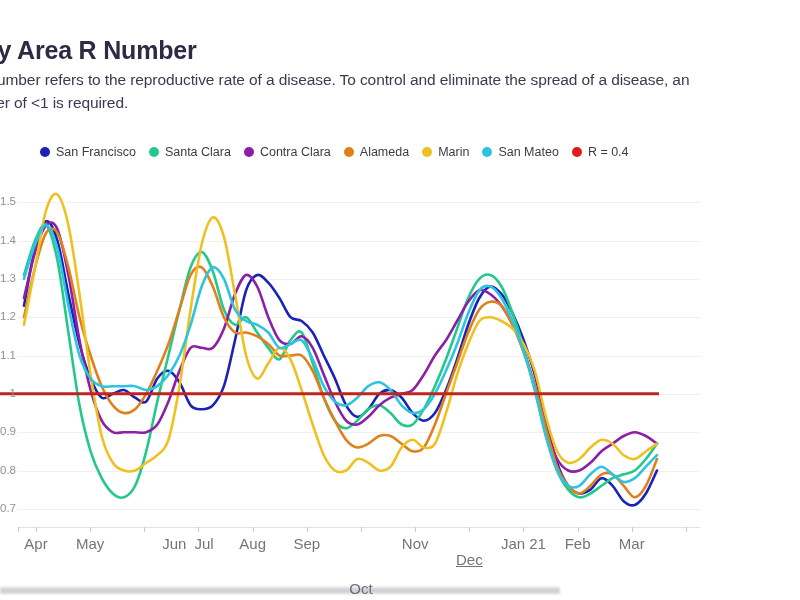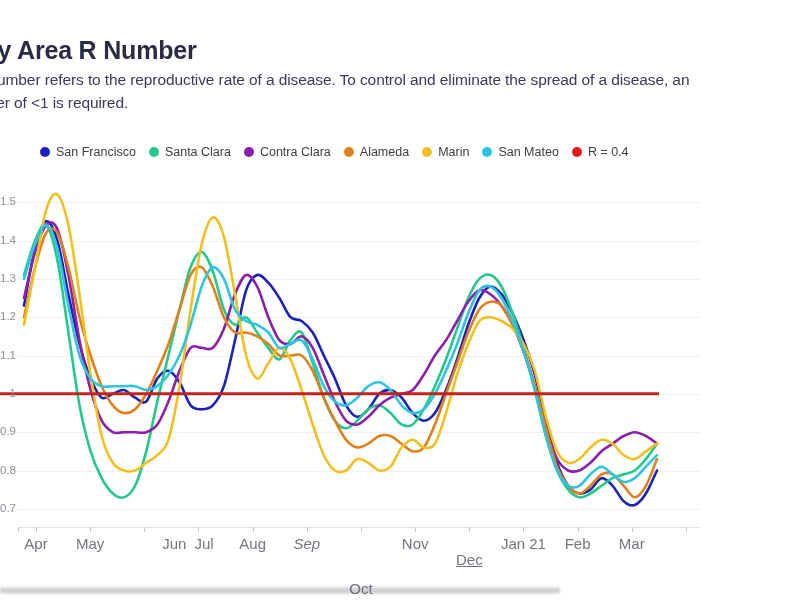--- a/index.html
+++ b/index.html
@@ -147,21 +147,21 @@
       <div class="xlab" style="left: 36px; top: 360px;">Apr</div>
       <div class="xtick" style="left: 90.1631px; top: 352px;"></div>
       <div class="xlab" style="left: 90.1631px; top: 360px;">May</div>
       <div class="xtick" style="left: 144.326px; top: 352px;"></div>
       <div class="xlab" style="left: 144.326px; top: 360px; margin-left: 30px;">Jun</div>
       <div class="xtick" style="left: 198.489px; top: 352px;"></div>
       <div class="xlab" style="left: 186px; top: 360px; margin-left: 18px;">Jul</div>
       <div class="xtick" style="left: 252.652px; top: 352px;"></div>
       <div class="xlab" style="left: 252.652px; top: 360px;">Aug</div>
       <div class="xtick" style="left: 306.815px; top: 352px;"></div>
-      <div class="xlab" style="left: 306.815px; top: 360px; font-style: italic;">Sep</div>
+      <div class="xlab" style="left: 306.815px; top: 360px;">Sep</div>
       <div class="xtick" style="left: 360.979px; top: 352px;"></div>
       <div class="xlab" style="left: 360.979px; top: 360px; margin-top: 45px;">Oct</div>
       <div class="xtick" style="left: 415.142px; top: 352px;"></div>
       <div class="xlab" style="left: 415.142px; top: 360px;">Nov</div>
       <div class="xtick" style="left: 469.305px; top: 352px;"></div>
       <div class="xlab" style="left: 469.305px; top: 376px; text-decoration: underline;">Dec</div>
       <div class="xtick" style="left: 523.468px; top: 352px;"></div>
       <div class="xlab" style="left: 523.468px; top: 360px;">Jan 21</div>
       <div class="xtick" style="left: 577.631px; top: 352px;"></div>
       <div class="xlab" style="left: 577.631px; top: 360px;">Feb</div>

